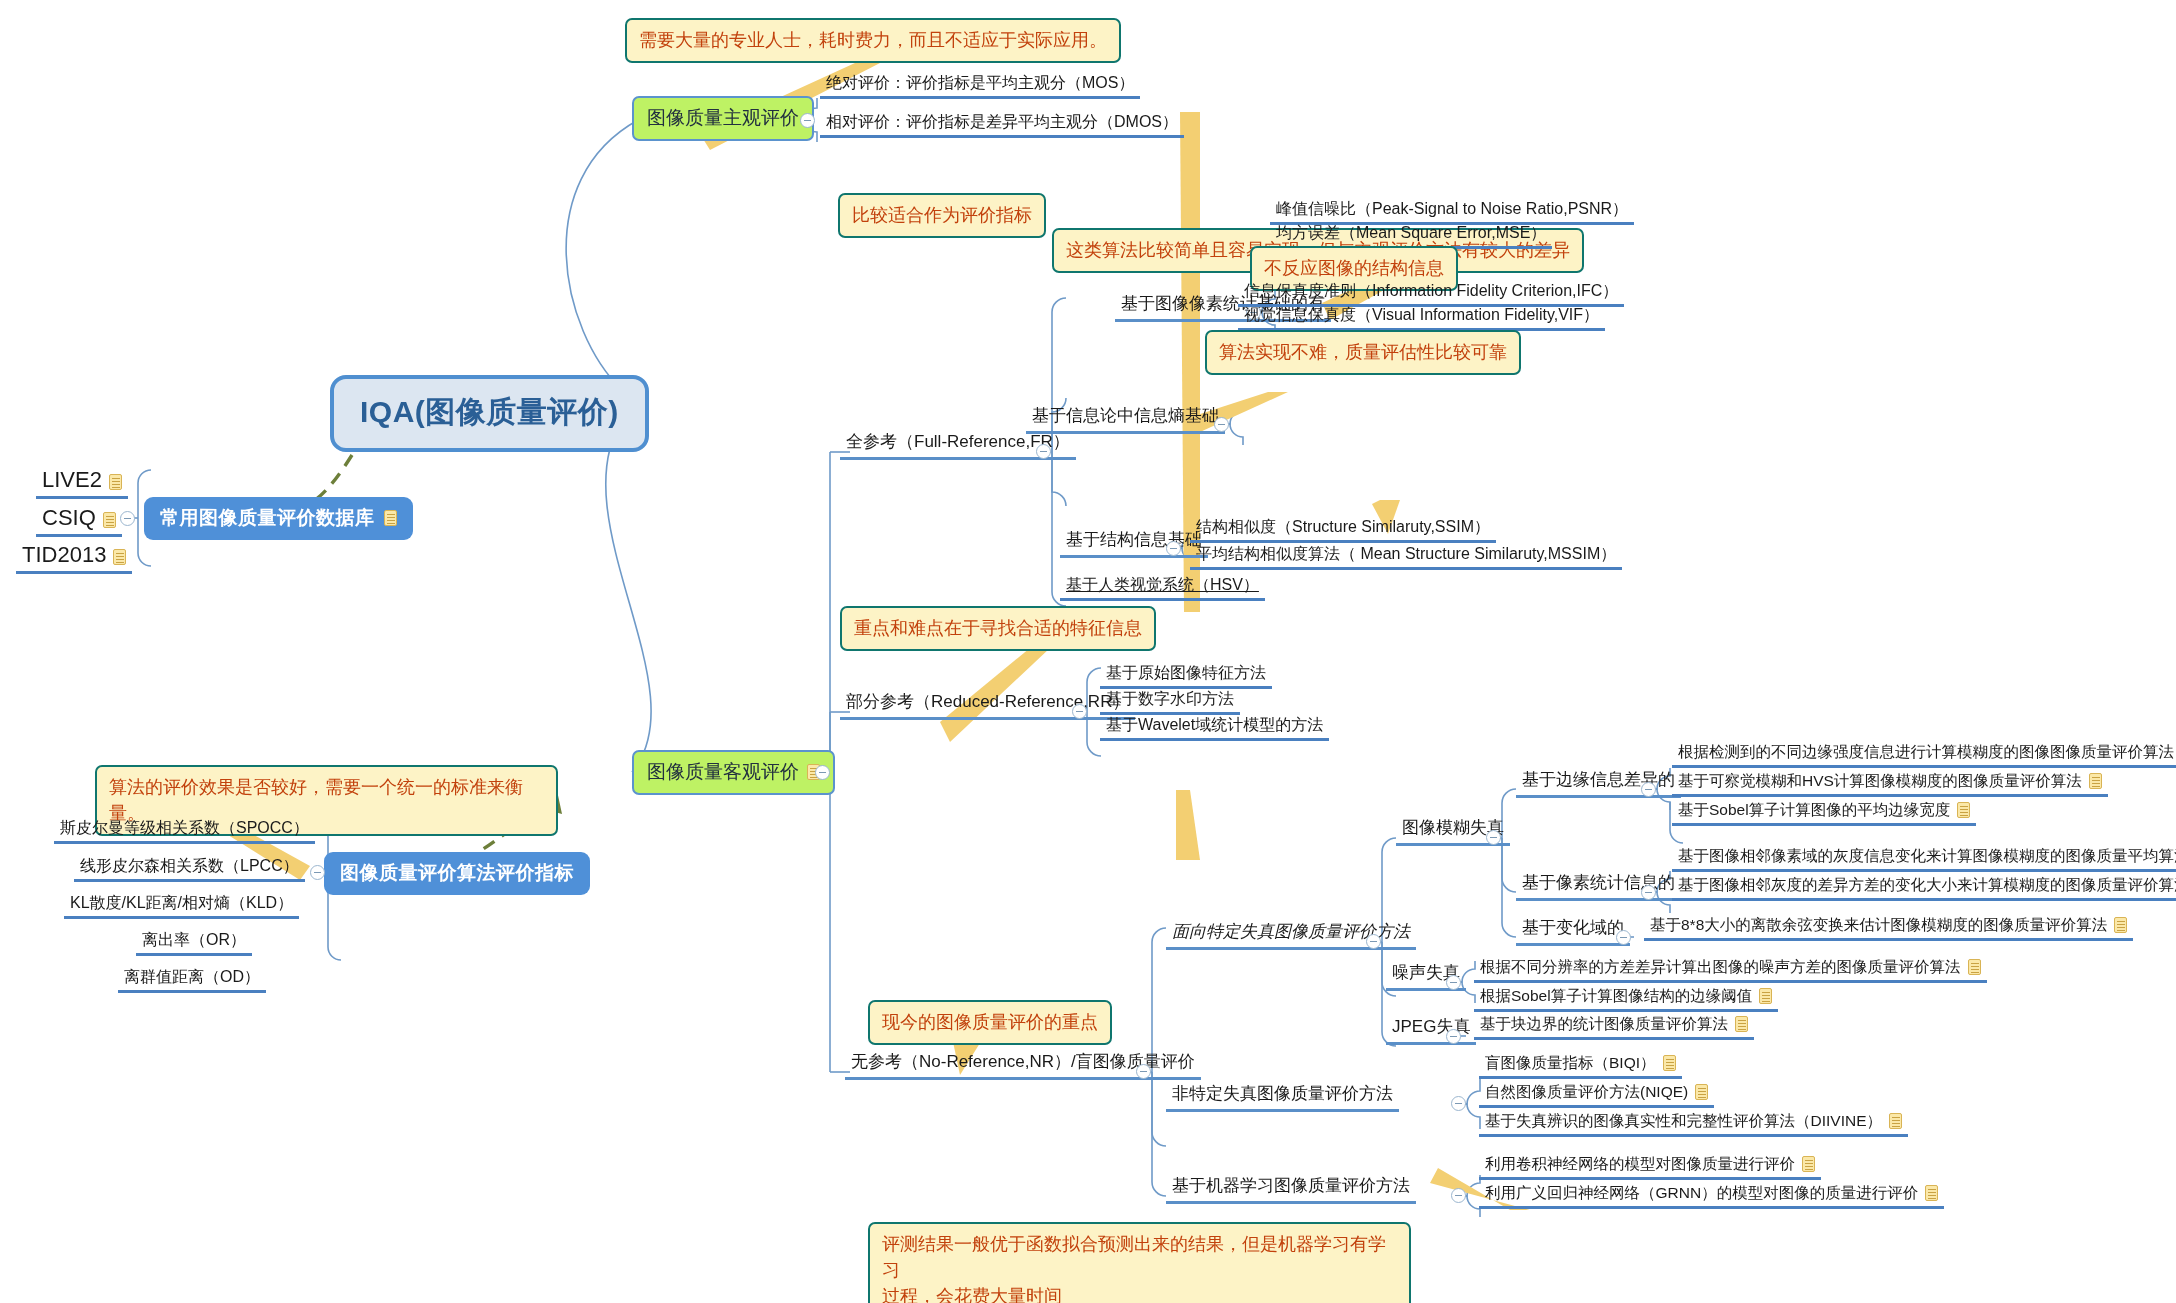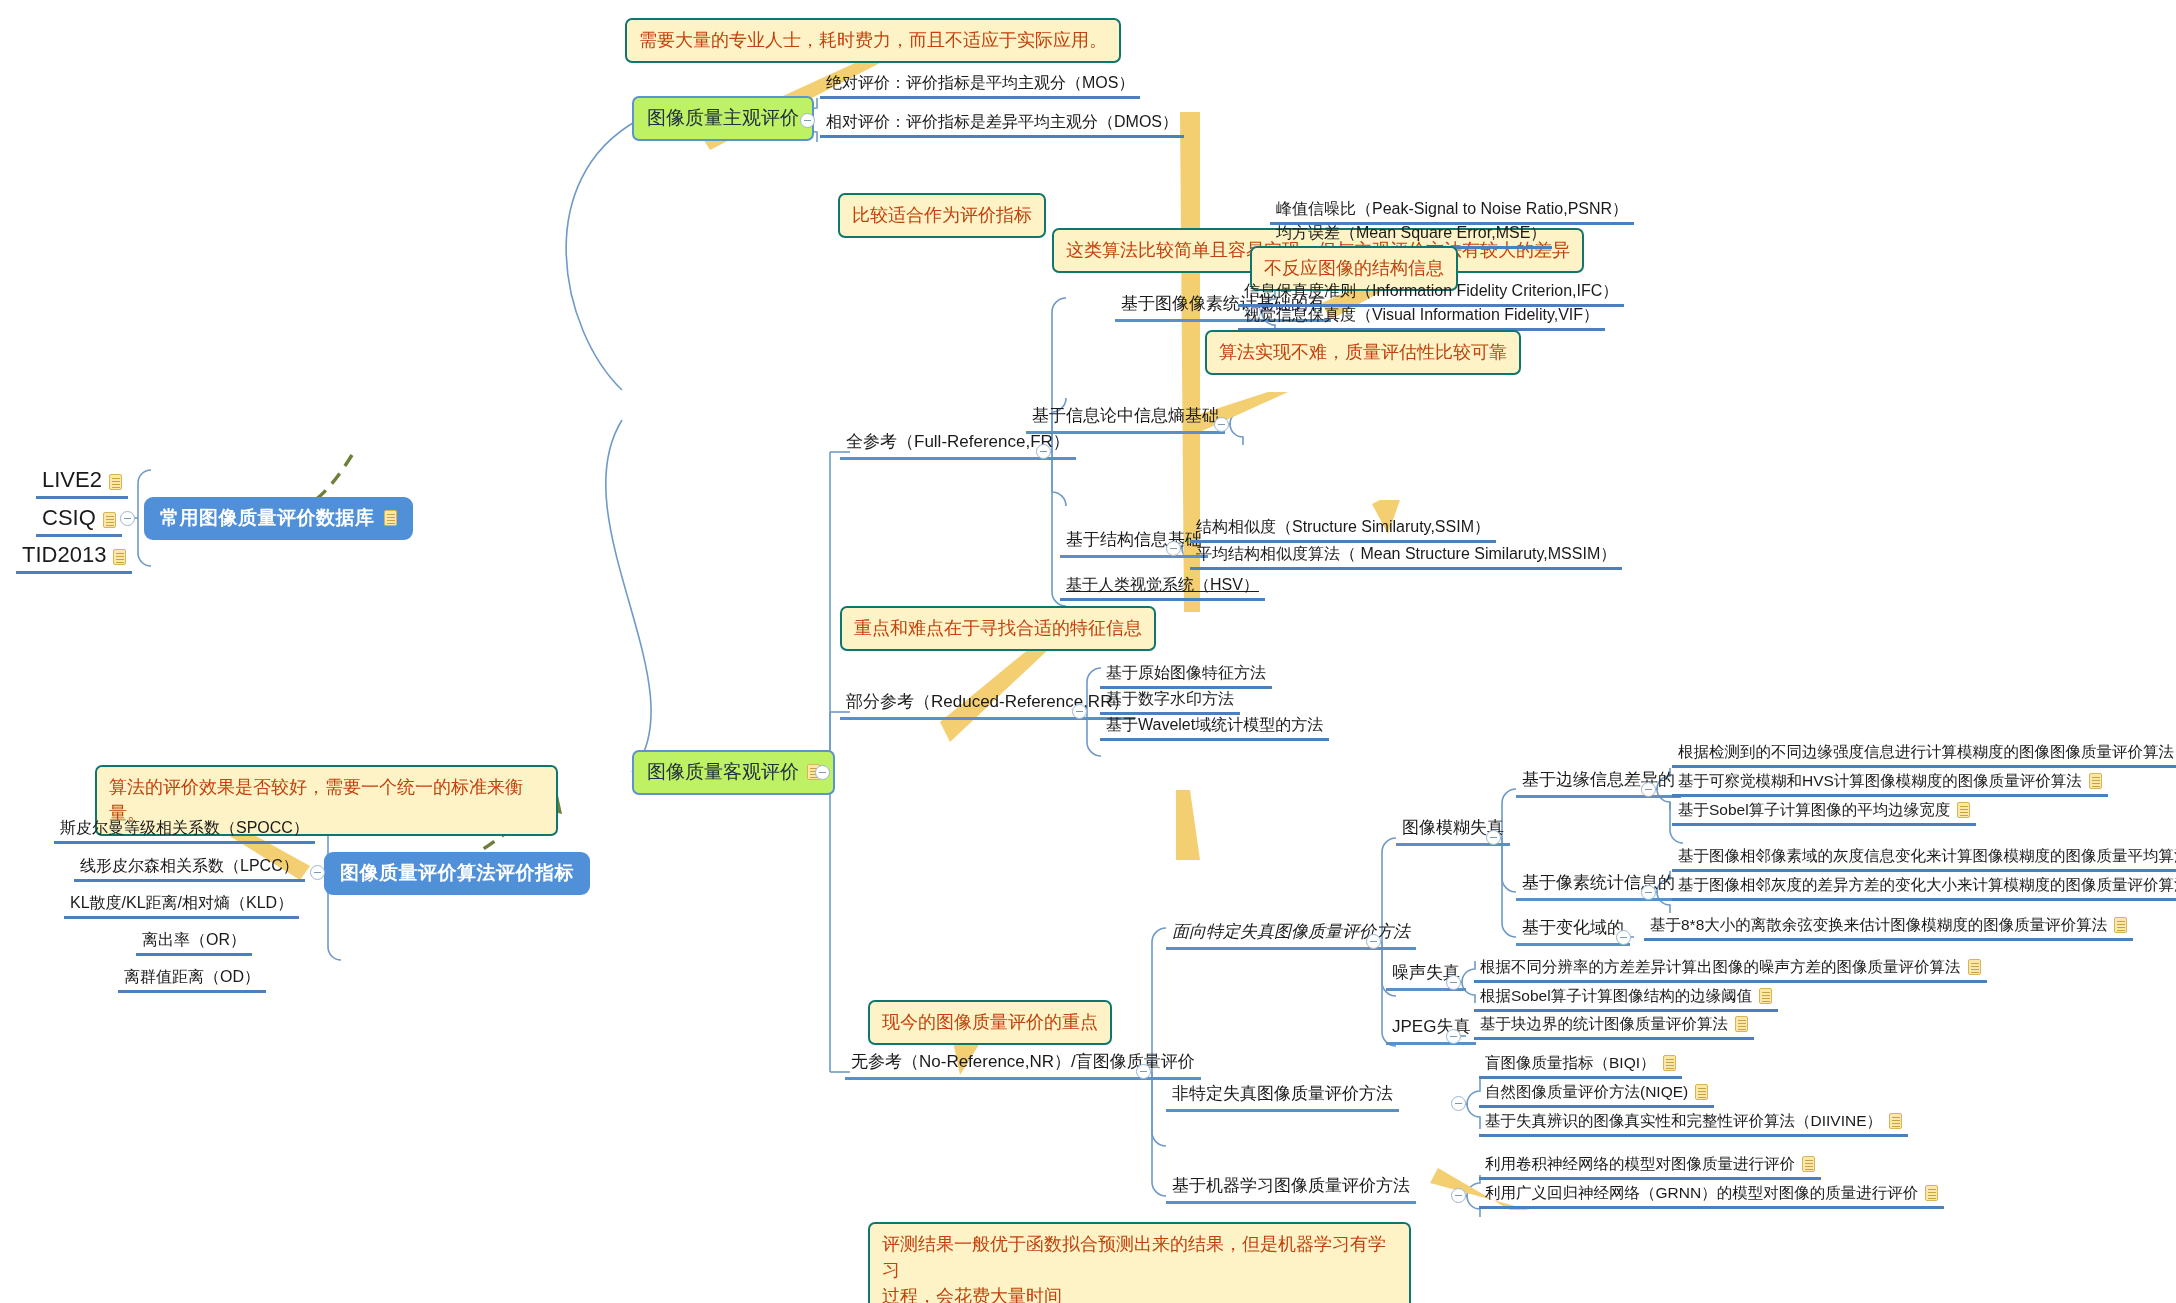--- a/index.html
+++ b/index.html
@@ -221,20 +221,21 @@
       <polygon points="1268,392 1288,392 1200,432 1194,416"></polygon>
       <polygon points="1380,500 1400,500 1388,534 1372,504"></polygon>
       <polygon points="1030,648 1050,648 950,742 940,722"></polygon>
       <polygon points="963,1035 985,1035 960,1075 952,1037"></polygon>
       <polygon points="1200,860 1176,860 1176,790 1190,790"></polygon>
       <polygon points="1510,1210 1530,1210 1430,1183 1438,1168"></polygon>
       <polygon points="185,808 205,808 310,866 300,880"></polygon>
     </g>
   </svg>
 
+  <div class="node root" style="left:330px;top:375px;">IQA(图像质量评价)</div>
 
   <div class="node bluenode" style="left:144px;top:497px;">
     <span>常用图像质量评价数据库</span>
     <span class="doc"></span>
   </div>
   <div class="toggle" style="left:120px;top:511px;"></div>
 
   <div class="node leaf" style="left:36px;top:467px;">
     <span>LIVE2</span><span class="doc inline"></span>
   </div>

